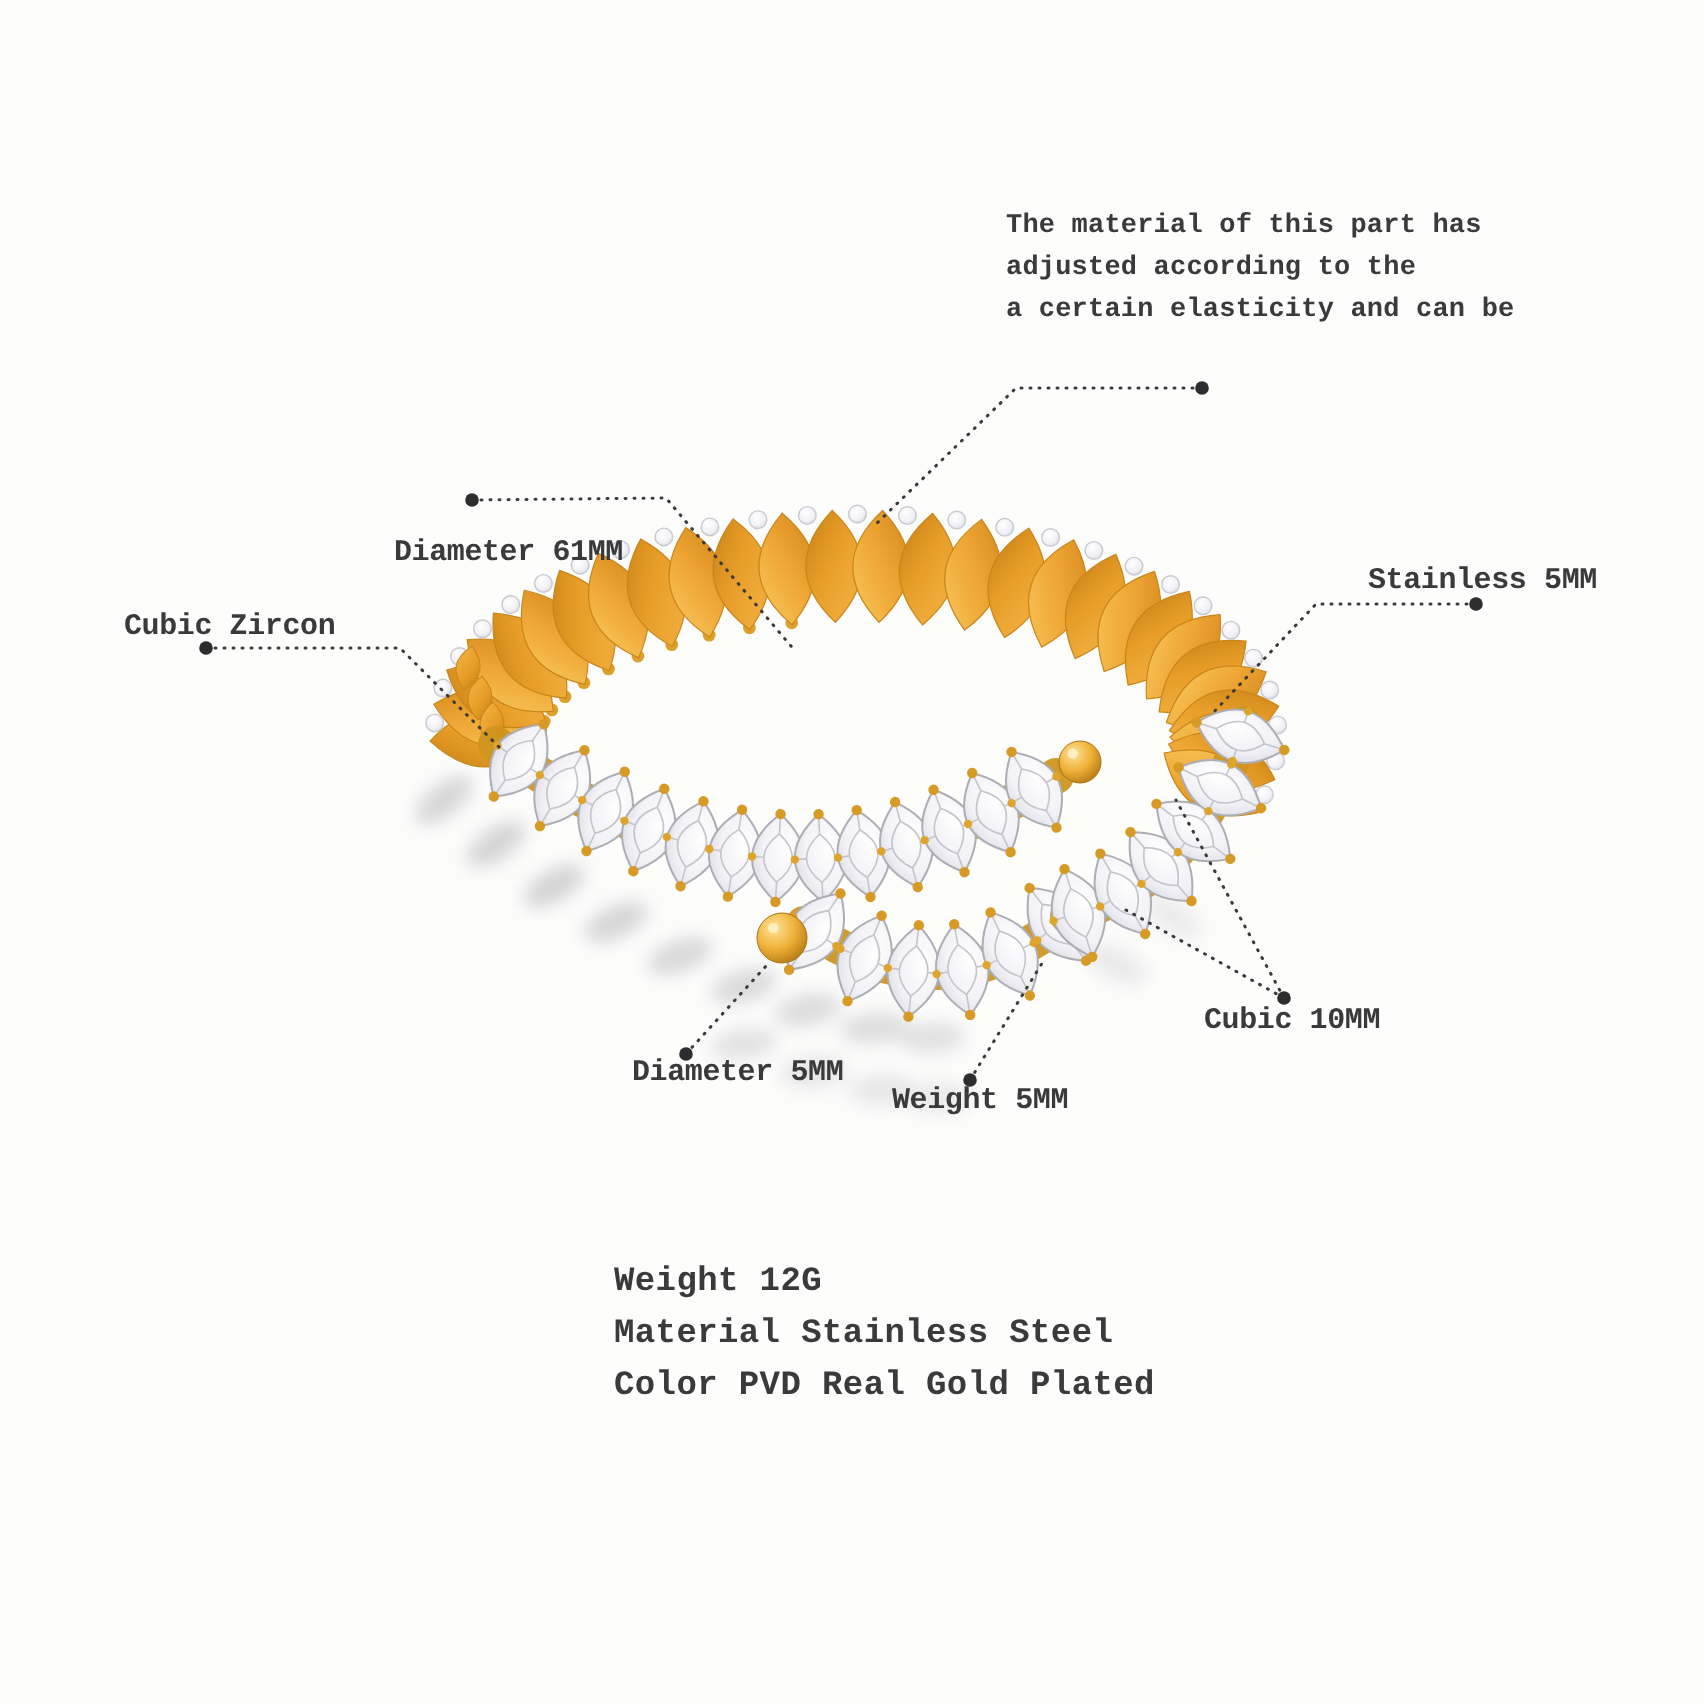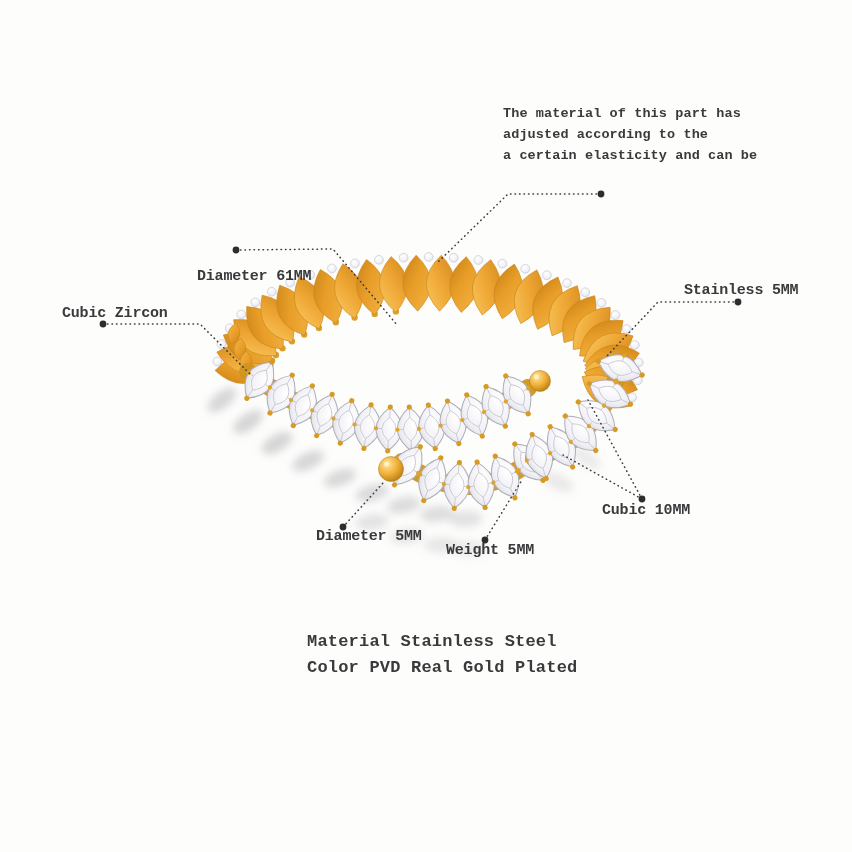--- a/index.html
+++ b/index.html
@@ -429,17 +429,18 @@
 
   <div class="txt lbl" style="left:684px;top:283px;">Stainless 5MM</div>
 
   <div class="txt lbl" style="left:602px;top:503px;">Cubic 10MM</div>
 
   <div class="txt lbl" style="left:304px;top:529px;margin-left:12px;">Diameter 5MM</div>
 
   <div class="txt lbl" style="left:446px;top:543px;">Weight 5MM</div>
 
   <div class="txt specs" style="left:307px;top:629px;">
+    <div>Weight 12G</div>
     <div>Material Stainless Steel</div>
     <div>Color PVD Real Gold Plated</div>
   </div>
 
 </div>
 
 </body></html>

